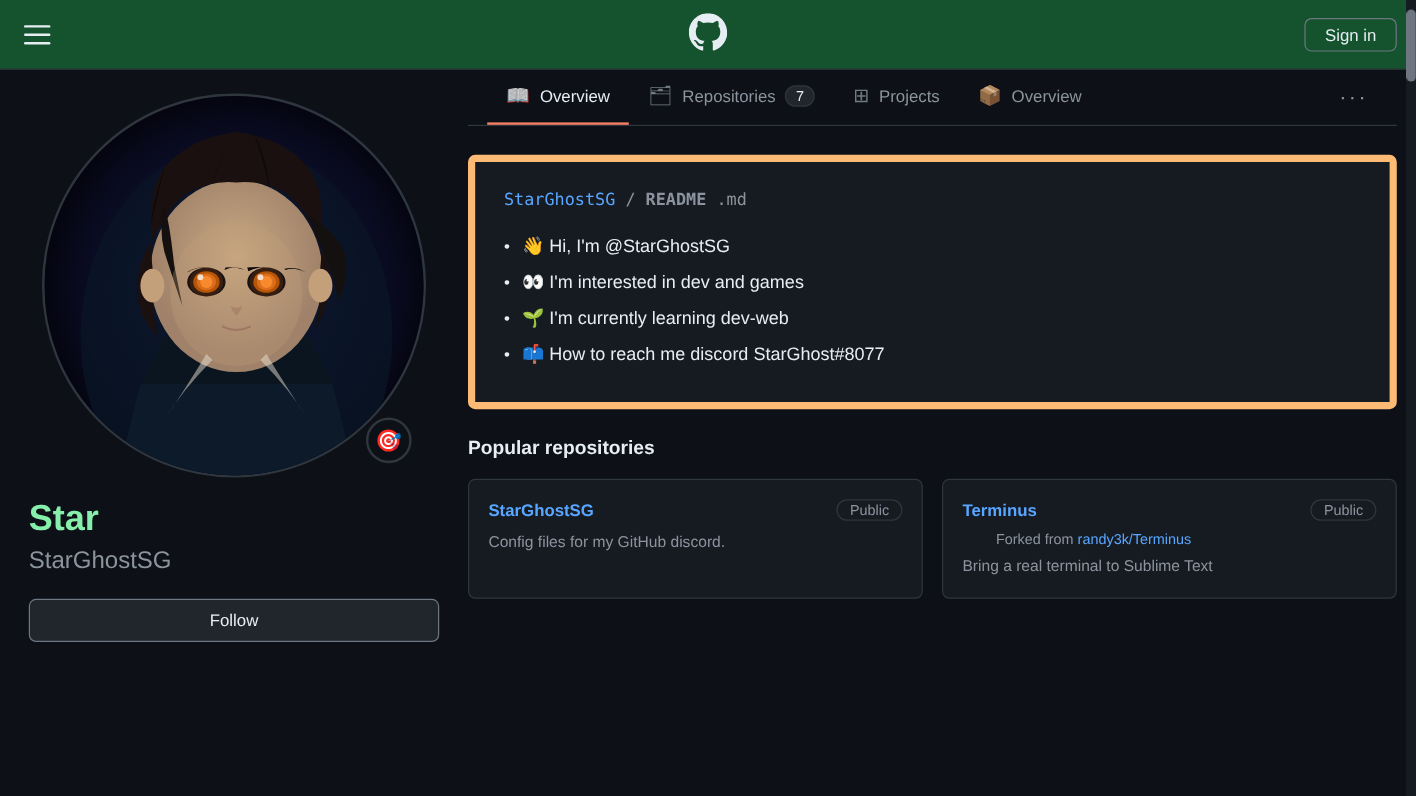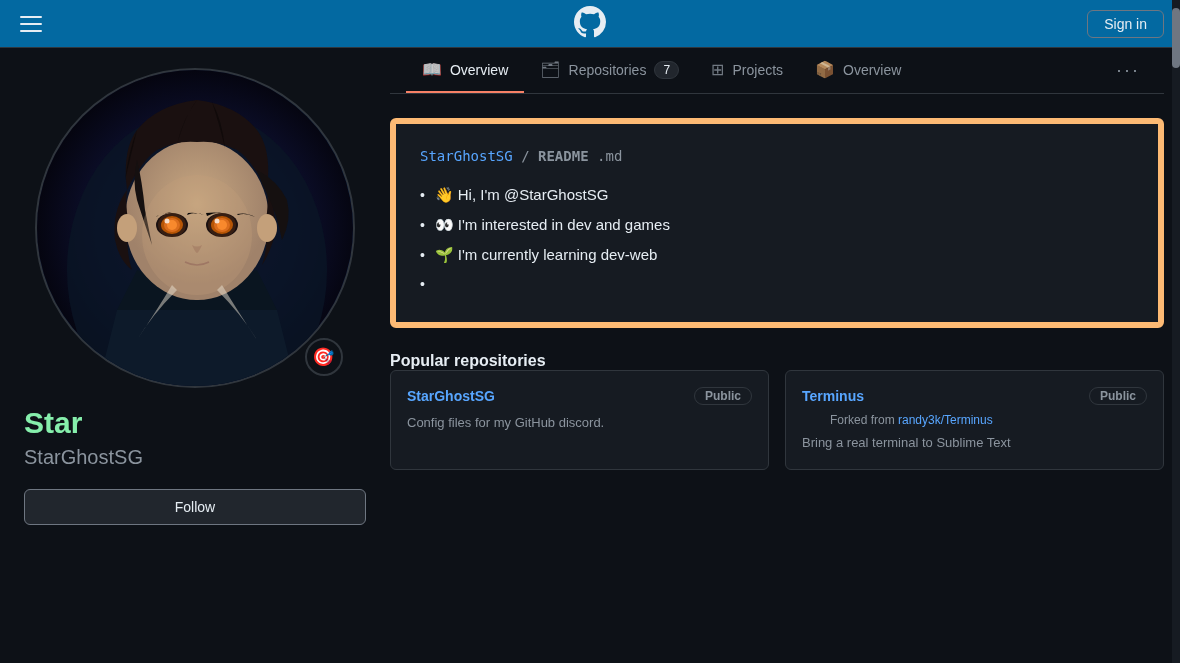--- a/index.html
+++ b/index.html
@@ -13,22 +13,22 @@
       height: 663px;
       background-color: #0d1117;
       color: #e6edf3;
       font-family: -apple-system, BlinkMacSystemFont, "Segoe UI", Helvetica, Arial, sans-serif;
       font-size: 14px;
       overflow: hidden;
     }
 
     
     .header {
-      background-color: #0369a1;
-      height: 48px;
+      background-color: #14532d;
+      height: 58px;
       display: flex;
       align-items: center;
       justify-content: space-between;
       padding: 0 16px;
       border-bottom: 1px solid #30363d;
       position: relative;
     }
 
     .header-left {
       display: flex;
@@ -252,20 +252,21 @@
     .readme-list li .bullet {
       color: #e6edf3;
       font-size: 14px;
     }
 
     
     .popular-repos-title {
       font-size: 16px;
       font-weight: 600;
       color: #e6edf3;
+      margin-bottom: 16px;
     }
 
     .repos-grid {
       display: grid;
       grid-template-columns: 1fr 1fr;
       gap: 16px;
     }
 
     .repo-card {
       background-color: #161b22;
@@ -287,21 +288,20 @@
       color: #58a6ff;
       text-decoration: none;
     }
 
     .repo-card-badge {
       font-size: 12px;
       color: #8b949e;
       border: 1px solid #30363d;
       border-radius: 20px;
       padding: 1px 10px;
-      font-weight: bold;
     }
 
     .repo-card-desc {
       font-size: 13px;
       color: #8b949e;
       line-height: 1.5;
     }
 
     .repo-card-forked {
       font-size: 12px;
@@ -509,20 +509,21 @@
           <li>
             <span class="bullet">•</span>
                     <span>👀 I'm interested in dev and games</span>
           </li>
           <li>
             <span class="bullet">•</span>
                     <span>🌱 I'm currently learning dev-web</span>
           </li>
           <li>
             <span class="bullet">•</span>
+                    <span>📫 How to reach me discord StarGhost#8077</span>
           </li>
         </ul>
     </div>
 
     <section>
       <h2 class="popular-repos-title">Popular repositories</h2>
       <div class="repos-grid" id="repos-grid">
       <div class="repo-card">
       <div class="repo-card-header">
         <span class="repo-card-name">StarGhostSG</span>

